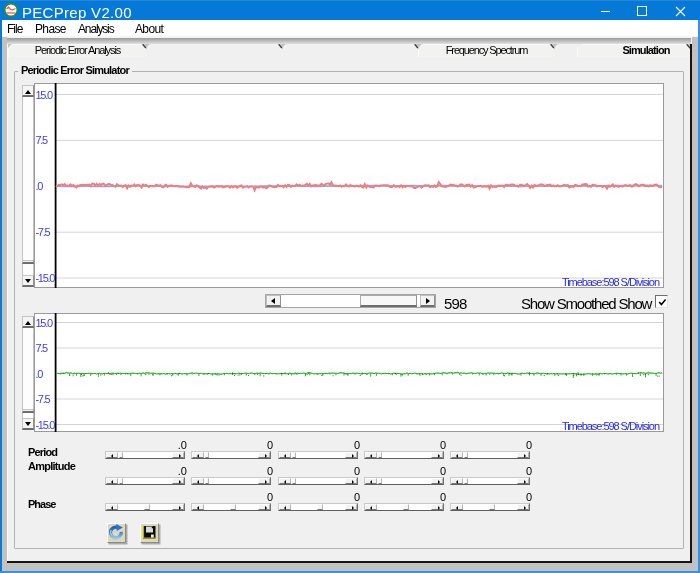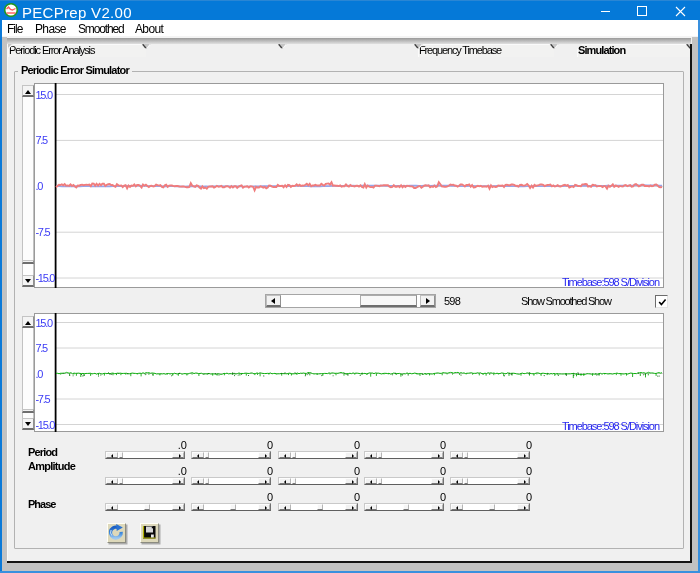--- a/index.html
+++ b/index.html
@@ -20,21 +20,21 @@
 .frame { position:absolute; background:#c2c2c2; }
 .blue { position:absolute; background:#0b79d8; }
 .blue2 { position:absolute; background:#3990de; }
 .blackline { position:absolute; background:#141414; }
 
 #band { position:absolute; left:2px; top:38px; width:689px; height:6px;
   background:linear-gradient(to bottom,#9a9a9a 0%,#c0c0c0 55%,#e0e0e0 100%); }
 #page { position:absolute; left:7px; top:44px; width:684px; height:517px; background:#f0f0f0;
   border-left:1px solid #fafafa; }
 
-.tab { position:absolute; top:44px; height:13px; 
+.tab { position:absolute; top:44px; height:13px; text-align:center;
   font-size:11px; line-height:13px; color:#000;
   background:linear-gradient(#fafafa 0, #fafafa 1px, #f2f2f1 1px);
   border-left:1px solid #fbfbfb;
   clip-path:polygon(0 100%, 0 5px, 5px 0, calc(100% - 5px) 0, 100% 5px, 100% 100%); }
 .tab.sel { font-weight:700; }
 
 #gbox { position:absolute; left:14px; top:71px; width:670px; height:478px;
   border:1px solid #b2b2b2; border-radius:1px; }
 #gboxlab { position:absolute; left:18px; top:64px; background:#f0f0f0; padding:0 3px;
   font-size:11px; font-weight:700; letter-spacing:-0.8px; }
@@ -61,21 +61,21 @@
   border:1px solid #c0c0c0; border-bottom:2px solid #6e6e6e; border-right:1px solid #909090; }
 #hsb-l { left:0; }
 #hsb-r { right:0; }
 #hsb-thumb { position:absolute; left:94px; top:0; width:57px; height:12px; background:#f8f8f8;
   border:1px solid #ababab; border-bottom:2px solid #6e6e6e; border-right:1px solid #909090; }
 .tri-l { position:absolute; left:4px; top:2px; width:0; height:0;
   border-top:3.5px solid transparent; border-bottom:3.5px solid transparent; border-right:4px solid #000; }
 .tri-r { position:absolute; left:5px; top:2px; width:0; height:0;
   border-top:3.5px solid transparent; border-bottom:3.5px solid transparent; border-left:4px solid #000; }
 
-.uitext { position:absolute; font-size:11px; color:#000; }
+.uitext { position:absolute; font-size:15px; color:#000; }
 
 #cb { position:absolute; left:655px; top:295px; width:13px; height:13px; background:#fff;
   border-top:1px solid #6c6c6c; border-left:1px solid #6c6c6c; border-right:1px solid #e3e3e3; border-bottom:1px solid #e3e3e3; }
 
 .msb { position:absolute; width:80px; height:8px; background:#fff;
   border-bottom:1px solid #5f5f5f; border-right:1px solid #707070; border-top:1px solid #c9c9c9; border-left:1px solid #c9c9c9; }
 .msb-btn { position:absolute; top:0; width:12px; height:6px; background:#f2f2f2; border:1px solid #b5b5b5;
   border-bottom-color:#787878; border-top-color:#fdfdfd; border-left-color:#fdfdfd; }
 .msb-l { left:0; }
 .msb-r { right:0; }
@@ -110,29 +110,29 @@
       </svg>
   <svg class="wbtn" style="left:671px" width="20" height="20">
         <path d="M5,7 L14,16 M14,7 L5,16" stroke="#fff" stroke-width="1.1"></path>
       </svg>
 </div>
 
 <div id="menushadow"></div>
 <div id="menu">
   <div class="mitem" style="left:6px;letter-spacing:-1.0px;">File</div>
   <div class="mitem" style="left:34px;letter-spacing:-0.65px;">Phase</div>
-  <div class="mitem" style="left:77px;letter-spacing:-1.15px;">Smoothed</div>
+  <div class="mitem" style="left:77px;letter-spacing:-1.15px;">Analysis</div>
   <div class="mitem" style="left:134px;letter-spacing:-0.65px;">About</div>
 </div>
 
 <div id="band"></div>
 <div id="page"></div>
 
 <div class="tab" style="left:8px;width:138px;letter-spacing:-1.1px;">Periodic Error Analysis</div>
-<div class="tab" style="left:418px;width:136px;letter-spacing:-1.15px;">Frequency Timebase</div>
+<div class="tab" style="left:418px;width:136px;letter-spacing:-1.15px;">Frequency Spectrum</div>
 <div class="tab sel" style="left:577px;width:137px;letter-spacing:-0.9px;">Simulation</div>
 <svg class="abs" style="left:142px;top:44px;" width="9" height="6">
 <polygon points="0,0 9,0 4.5,5" fill="#c6c6c6"></polygon>
 <line x1="0.7" y1="0.3" x2="3.8" y2="4" stroke="#3e3e3e" stroke-width="1.3"></line>
 <line x1="5.2" y1="4" x2="8.3" y2="0.3" stroke="#fbfbfb" stroke-width="1.1"></line>
 </svg>
 <svg class="abs" style="left:278px;top:44px;" width="9" height="6">
 <polygon points="0,0 9,0 4.5,5" fill="#c6c6c6"></polygon>
 <line x1="0.7" y1="0.3" x2="3.8" y2="4" stroke="#3e3e3e" stroke-width="1.3"></line>
 <line x1="5.2" y1="4" x2="8.3" y2="0.3" stroke="#fbfbfb" stroke-width="1.1"></line>

